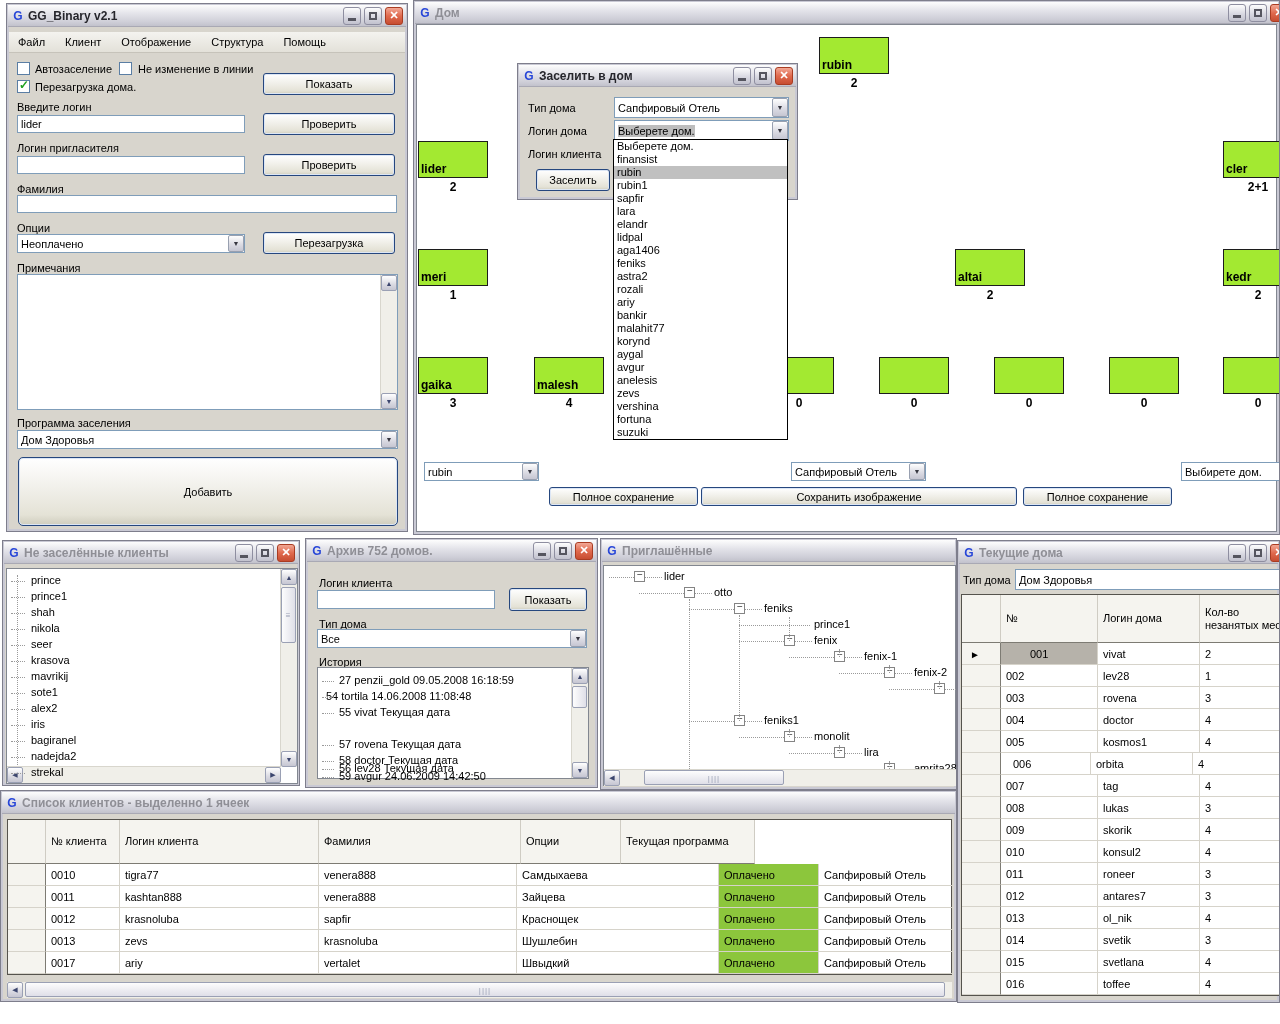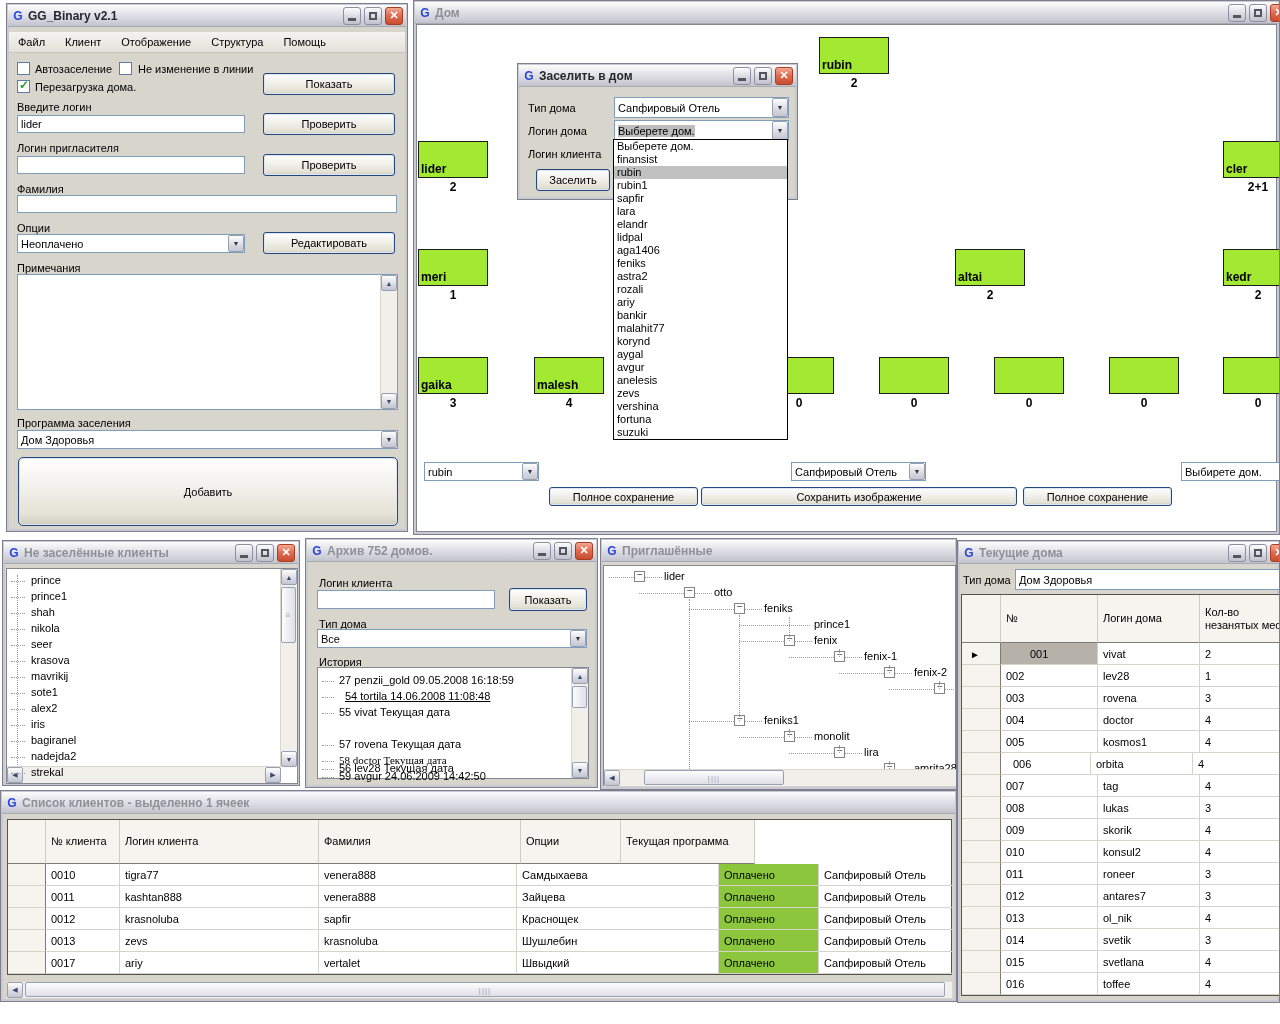--- a/index.html
+++ b/index.html
@@ -180,21 +180,21 @@
     <div class="btn" style="left:256px;top:150px;width:132px;height:22px;">Проверить</div>
 
     <span class="label" style="left:10px;top:179px;">Фамилия</span>
     <div class="input" style="left:10px;top:191px;width:380px;height:18px;"></div>
 
     <span class="label" style="left:10px;top:218px;">Опции</span>
     <div class="combo" style="left:10px;top:230px;width:228px;height:19px;">
       <span class="val">Неоплачено</span>
       <span class="carrow"></span>
     </div>
-    <div class="btn" style="left:256px;top:228px;width:132px;height:22px;">Редактировать</div>
+    <div class="btn" style="left:256px;top:228px;width:132px;height:22px;">Перезагрузка</div>
 
     <span class="label" style="left:10px;top:258px;">Примечания</span>
     <div class="notes" style="left:10px;top:270px;width:381px;height:136px;">
       <span></span>
       <div class="vsb" style="right:0;top:0;bottom:0;">
         <span class="sb-btn" style="left:0;top:0;">▲</span>
         <span class="sb-btn" style="left:0;bottom:0;">▼</span>
       </div>
     </div>
 
@@ -260,25 +260,25 @@
       <span class="carrow"></span>
     </div>
     <span class="label" style="left:13px;top:117px;">История</span>
     <div class="client" id="history-list" style="left:11px;top:128px;width:272px;height:112px;">
       <div class="vsb" style="right:0;top:0;bottom:0;">
         <span class="sb-btn" style="left:0;top:0;">▲</span>
         <div class="sb-thumb" style="left:0;top:18px;width:15px;height:22px;"></div>
         <span class="sb-btn" style="left:0;bottom:0;">▼</span>
       </div>
     <div class="listitem" style="left: 0px; top: 5px; width: 250px;"><span class="stub" style="left: 4px; width: 12px;"></span><span style="padding-left: 21px;">27 penzii_gold 09.05.2008 16:18:59</span></div>
-        <div class="listitem" style="left: 0px; top: 21px; width: 250px;"><span class="stub" style="left: 4px; width: 12px;"></span><span style="padding-left: 27px; text-decoration: underline;">54 tortila 14.06.2008 11:08:48</span></div>
+        <div class="listitem" style="left: 0px; top: 21px; width: 250px;"><span class="stub" style="left: 4px; width: 12px;"></span><span style="padding-left: 8px;">54 tortila 14.06.2008 11:08:48</span></div>
         <div class="listitem" style="left: 0px; top: 37px; width: 250px;"><span class="stub" style="left: 4px; width: 12px;"></span><span style="padding-left: 21px;">55 vivat Текущая дата</span></div>
         <div class="listitem" style="left: 0px; top: 53px; width: 250px; margin-top: 40px;"><span class="stub" style="left: 4px; width: 12px;"></span><span style="padding-left: 21px;">56 lev28 Текущая дата</span></div>
         <div class="listitem" style="left: 0px; top: 69px; width: 250px;"><span class="stub" style="left: 4px; width: 12px;"></span><span style="padding-left: 21px;">57 rovena Текущая дата</span></div>
-        <div class="listitem" style="left: 0px; top: 85px; width: 250px;"><span class="stub" style="left: 4px; width: 12px;"></span><span style="padding-left: 21px; font-family: Liberation Serif, serif;">58 doctor Текущая дата</span></div>
+        <div class="listitem" style="left: 0px; top: 85px; width: 250px;"><span class="stub" style="left: 4px; width: 12px;"></span><span style="padding-left: 21px;">58 doctor Текущая дата</span></div>
         <div class="listitem" style="left: 0px; top: 101px; width: 250px;"><span class="stub" style="left: 4px; width: 12px;"></span><span style="padding-left: 21px;">59 avgur 24.06.2009 14:42:50</span></div>
       </div>
   </div>
 
   <div class="window" id="w-invited" style="left:600px;top:538px;width:357px;height:252px;z-index:5;">
     <div class="titlebar">
       <span class="gicon">G</span>
       <span class="title">Приглашённые</span>
     </div>
     <div class="client" style="left:2px;top:26px;width:353px;height:221px;"></div>

